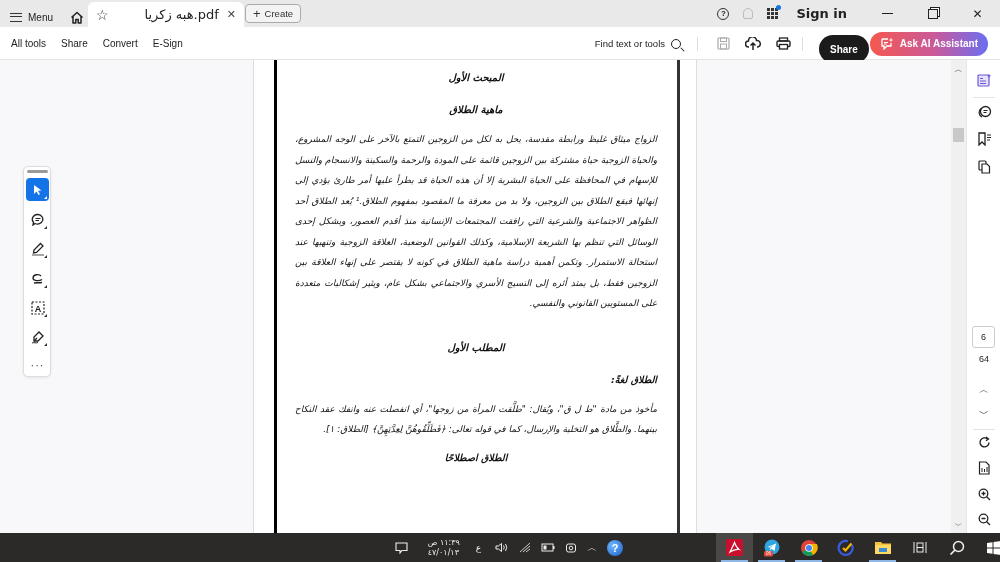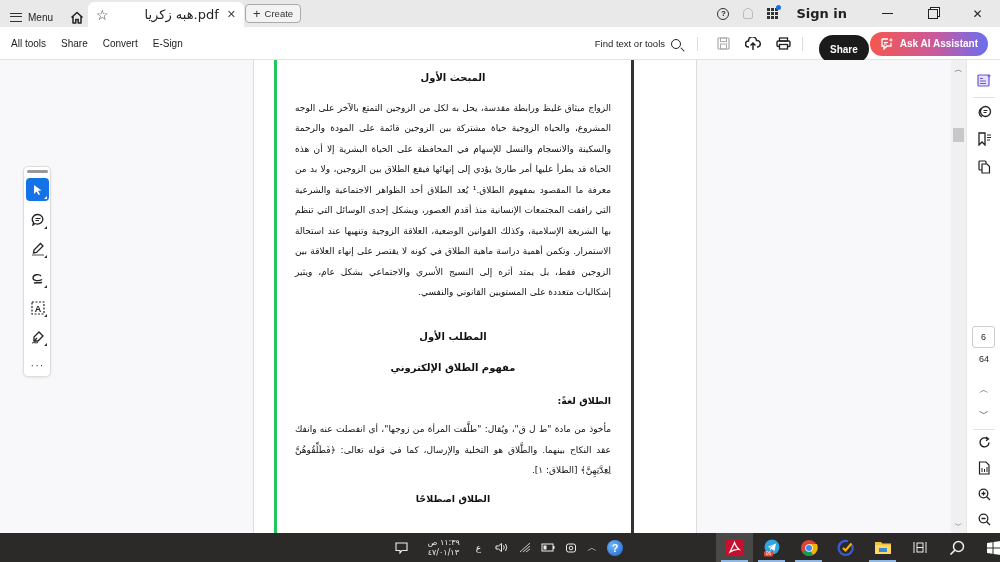--- a/index.html
+++ b/index.html
@@ -33,21 +33,21 @@
   .find { font-size: 9.5px; color: #222; margin-right: 6px; }
   .search-ico { width: 10px; height: 10px; border: 1.6px solid #222; border-radius: 50%; position: relative; margin-right: 12px; }
   .search-ico::after { content: ""; position: absolute; width: 5px; border-top: 1.8px solid #222; right: -5px; bottom: -2px; transform: rotate(45deg); }
   .vsep { width: 1px; height: 14px; background: #ddd; margin: 0 10px 0 4px; }
   .tb-icon { width: 30px; height: 22px; display: flex; align-items: center; justify-content: center; }
   .share-btn { background: #1b1b1b; color: #fff; font-size: 10px; font-weight: bold; border-radius: 14px; height: 28px; padding: 0 11px; display: flex; align-items: center; margin-left: 6px; margin-top: 11px; }
   .ai-btn { background: linear-gradient(90deg, #f5584f 0%, #c95a9b 55%, #6a6ef2 100%); color: #fff; font-size: 10px; font-weight: bold; border-radius: 14px; height: 24px; padding: 0 10px; display: flex; align-items: center; gap: 6px; margin-left: 1px; }
 
   .viewer { position: absolute; left: 0; top: 60px; width: 966px; height: 473px; background: #f8f7f9; overflow: hidden; }
   .page-wrap { position: absolute; left: 253px; top: 0; width: 444px; height: 473px; background: #fff; border-left: 1px solid #ddd; border-right: 1px solid #ddd; }
-  .page-frame { position: absolute; left: 20px; top: 0; width: 360px; height: 473px; border-left: 3px solid #22c55e; border-right: 3px solid #333; }
+  .page-frame { position: absolute; left: 20px; top: 0; width: 406px; height: 473px; border-left: 3px solid #000000; border-right: 3px solid #333; font-style: italic; }
   .page-text { position: absolute; left: 18px; right: 20px; top: 0; direction: rtl; font-family: "DejaVu Sans", sans-serif; font-size: 9px; color: #111; line-height: 20.5px; text-align: justify; }
   .h-center { text-align: center; font-weight: bold; font-size: 10px; }
   .h-right { text-align: right; font-weight: bold; font-size: 9.5px; }
 
   .scroll-track { position: absolute; left: 951px; top: 60px; width: 15px; height: 473px; background: #f0f0f0; }
   .scroll-up, .scroll-down { position: absolute; left: 0; width: 15px; text-align: center; font-size: 8px; color: #555; }
   .scroll-thumb { position: absolute; left: 2px; top: 68px; width: 11px; height: 14px; background: #c8c8c8; }
 
   .float-bar { position: absolute; left: 23px; top: 166px; width: 28px; height: 211px; background: #fff; border: 1px solid #ddd; border-radius: 5px; box-shadow: 0 1px 3px rgba(0,0,0,0.08); }
   .float-grip { position: absolute; left: 3px; top: 3px; width: 21px; height: 3px; background: #999; border-radius: 2px; }
@@ -162,23 +162,23 @@
       <span>Ask AI Assistant</span>
     </span>
   </div>
 </div>
 
 <div class="viewer">
   <div class="page-wrap">
     <div class="page-frame">
       <div class="page-text">
         <div class="h-center" style="margin-top:8px;">المبحث الأول</div>
+        <div class="h-center" style="margin-top:11px;">ماهية الطلاق</div>
         <p style="margin-top:9px;">الزواج ميثاق غليظ ورابطة مقدسة، يحل به لكل من الزوجين التمتع بالآخر على الوجه المشروع، والحياة الزوجية حياة مشتركة بين الزوجين قائمة على المودة والرحمة والسكينة والانسجام والنسل للإسهام في المحافظة على الحياة البشرية إلا أن هذه الحياة قد يطرأ عليها أمر طارئ يؤدي إلى إنهائها فيقع الطلاق بين الزوجين، ولا بد من معرفة ما المقصود بمفهوم الطلاق.¹ يُعد الطلاق أحد الظواهر الاجتماعية والشرعية التي رافقت المجتمعات الإنسانية منذ أقدم العصور، ويشكل إحدى الوسائل التي تنظم بها الشريعة الإسلامية، وكذلك القوانين الوضعية، العلاقة الزوجية وتنهيها عند استحالة الاستمرار. وتكمن أهمية دراسة ماهية الطلاق في كونه لا يقتصر على إنهاء العلاقة بين الزوجين فقط، بل يمتد أثره إلى النسيج الأسري والاجتماعي بشكل عام، ويثير إشكاليات متعددة على المستويين القانوني والنفسي.</p>
         <div class="h-center" style="margin-top:24px;">المطلب الأول</div>
-        <div class="h-center" style="margin-top:11px;">مفهوم الطلاق الإلكتروني</div>
         <div class="h-right" style="margin-top:12px;">الطلاق لغةً:</div>
         <p style="margin-top:8px;">مأخوذ من مادة "ط ل ق"، ويُقال: "طلَّقت المرأة من زوجها"، أي انفصلت عنه وانفك عقد النكاح بينهما. والطَّلاق هو التخلية والإرسال، كما في قوله تعالى: ﴿فَطَلِّقُوهُنَّ لِعِدَّتِهِنَّ﴾ [الطلاق: ١].</p>
         <div class="h-right" style="margin-top:8px;text-align:center;">الطلاق اصطلاحًا</div>
       </div>
     </div>
   </div>
 </div>
 
 <div class="float-bar">
   <div class="float-grip"></div>

